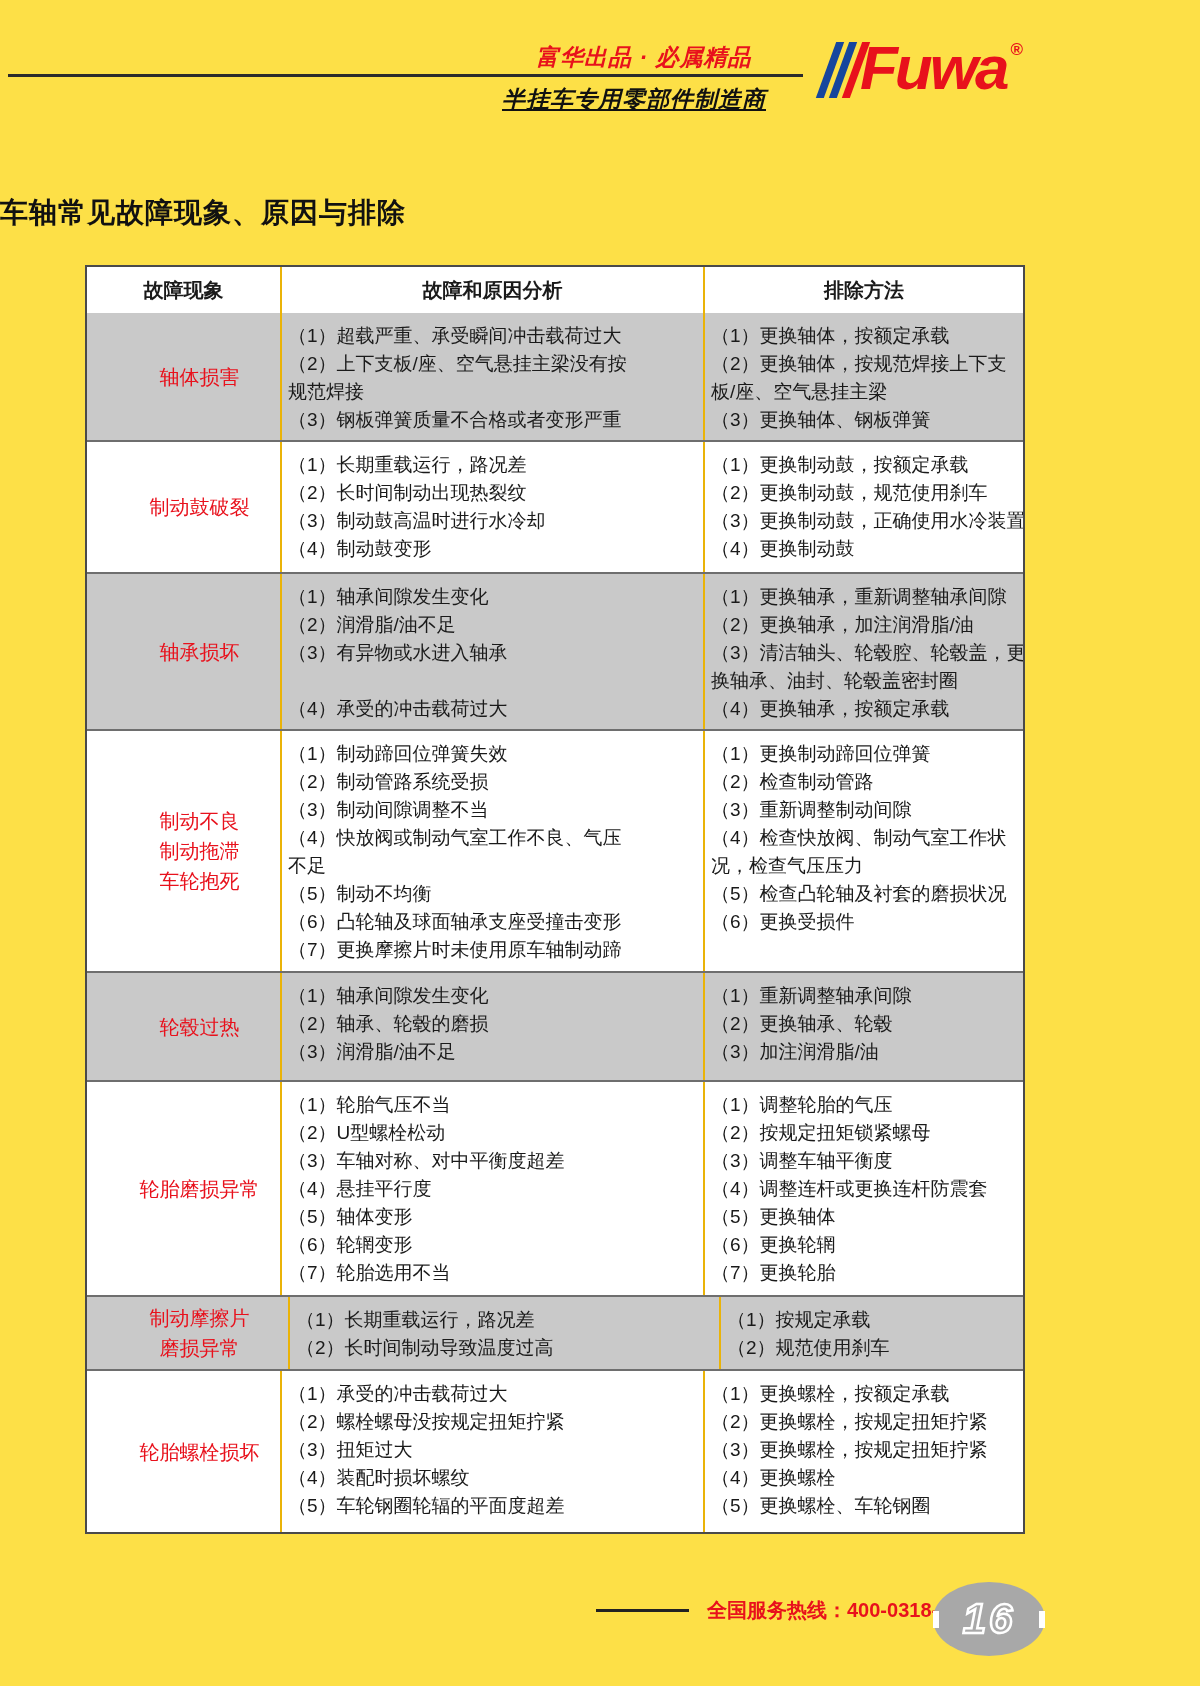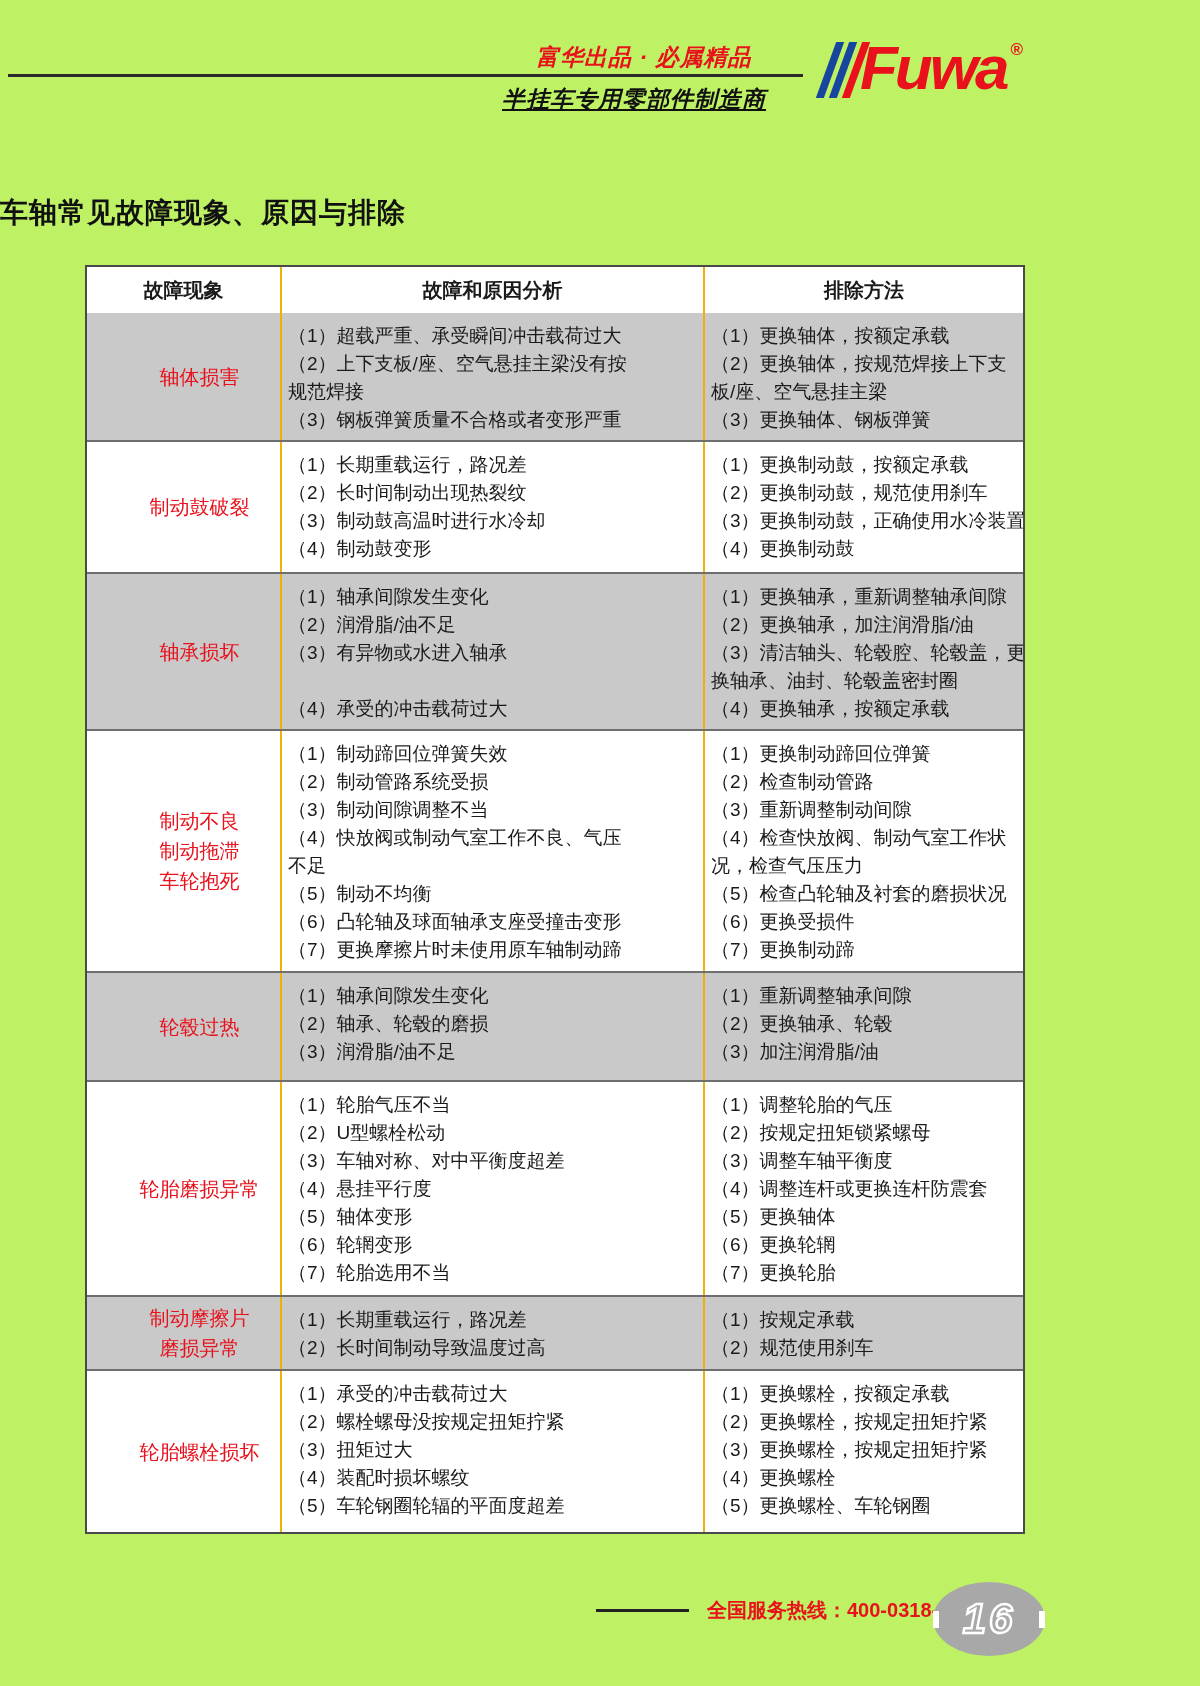--- a/index.html
+++ b/index.html
@@ -1,18 +1,18 @@
 <!DOCTYPE html>
 <html><head>
 <meta charset="utf-8">
 <style>
   html,body { margin:0; padding:0; background:#e9e9e9; }
   #page {
     position:relative; width:1200px; height:1686px; margin:0 auto;
-    background:#bef264; overflow:hidden;
+    background:#fde047; overflow:hidden;
     font-family:"Liberation Sans","DejaVu Sans",sans-serif;
     color:#1a1a1a;
   }
 
   
   .slogan {
     position:absolute; top:42px; left:536px; width:270px;
     font-size:23px; font-weight:bold; font-style:italic;
     letter-spacing:1px; color:#e8111c; white-space:nowrap;
   }
@@ -202,21 +202,20 @@
           </div>
           <div class="cell c3">
             <div class="lines">
               <div class="ln">（1）更换制动蹄回位弹簧</div>
               <div class="ln">（2）检查制动管路</div>
               <div class="ln">（3）重新调整制动间隙</div>
               <div class="ln">（4）检查快放阀、制动气室工作状</div>
               <div class="ln">况，检查气压压力</div>
               <div class="ln">（5）检查凸轮轴及衬套的磨损状况</div>
               <div class="ln">（6）更换受损件</div>
-              <div class="ln">（7）更换制动蹄</div>
             </div>
           </div>
         </div>
         <div class="trow gray" style="height: 107px;">
           <div class="cell c1">
             <div class="plabel">轮毂过热</div>
           </div>
           <div class="cell c2">
             <div class="lines">
               <div class="ln">（1）轴承间隙发生变化</div>
@@ -252,21 +251,21 @@
               <div class="ln">（1）调整轮胎的气压</div>
               <div class="ln">（2）按规定扭矩锁紧螺母</div>
               <div class="ln">（3）调整车轴平衡度</div>
               <div class="ln">（4）调整连杆或更换连杆防震套</div>
               <div class="ln">（5）更换轴体</div>
               <div class="ln">（6）更换轮辋</div>
               <div class="ln">（7）更换轮胎</div>
             </div>
           </div>
         </div>
-        <div class="trow gray" style="height: 72px;">
+        <div class="trow gray" style="height: 72px; gap: 8px;">
           <div class="cell c1">
             <div class="plabel">制动摩擦片</div>
             <div class="plabel">磨损异常</div>
           </div>
           <div class="cell c2">
             <div class="lines">
               <div class="ln">（1）长期重载运行，路况差</div>
               <div class="ln">（2）长时间制动导致温度过高</div>
             </div>
           </div>

